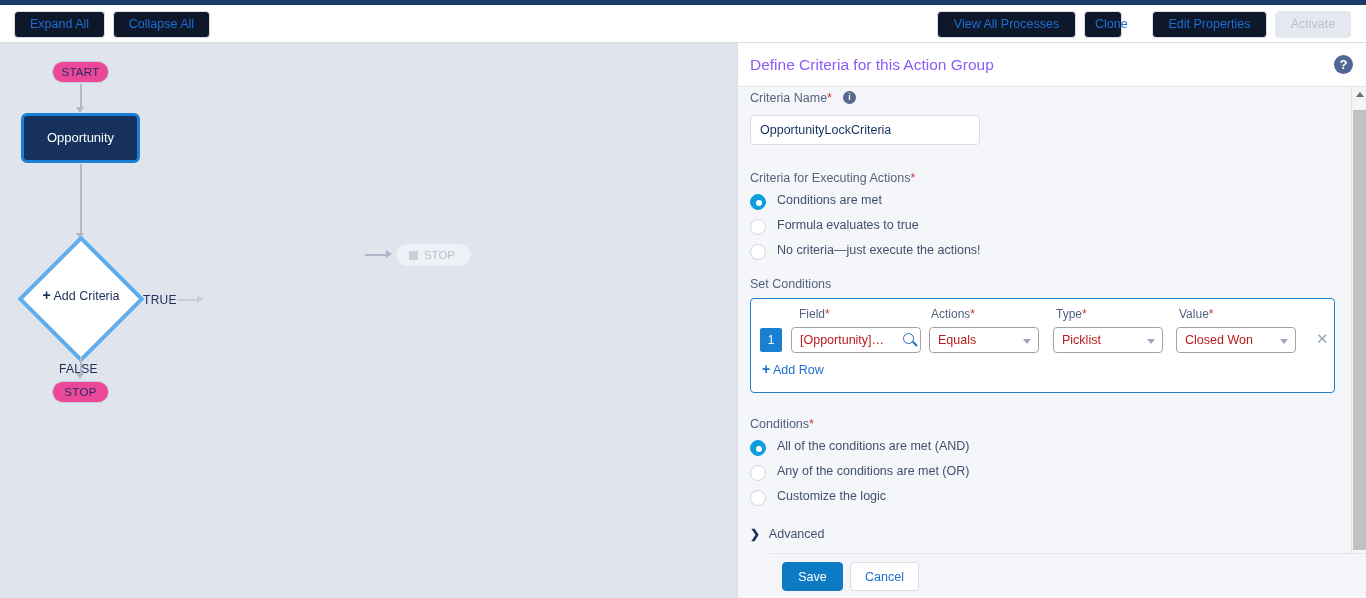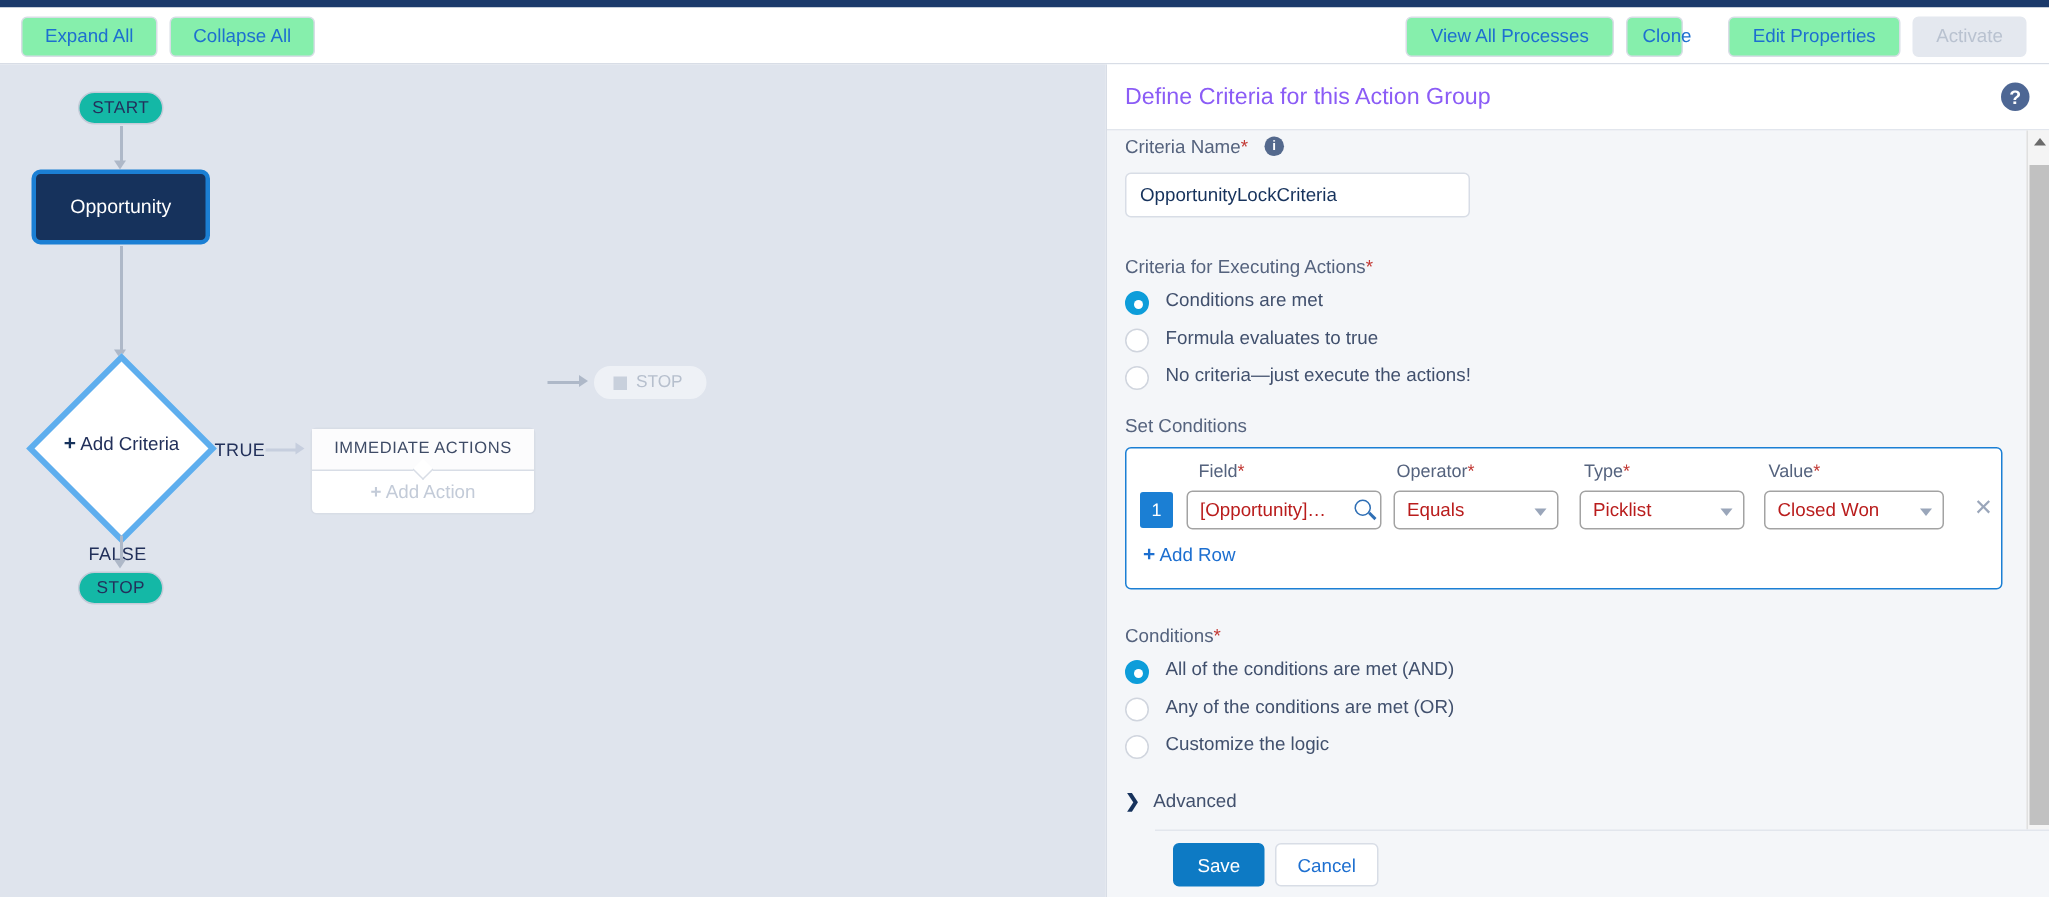--- a/index.html
+++ b/index.html
@@ -22,21 +22,21 @@
   .toolbar {
     position: absolute; left: 0; top: 5px; width: 1366px; height: 38px;
     background: #ffffff;
     border-bottom: 1px solid #d8dde6;
   }
   .btn {
     position: absolute; top: 6px;
     height: 27px;
     border: 1px solid #d8dde6;
     border-radius: 4px;
-    background: #86efac;
+    background: #0f172a;
     color: #1d6fd0;
     font-size: 12.5px;
     font-family: "Liberation Sans", sans-serif;
     line-height: 25px;
     text-align: center;
     padding: 0 10px;
     cursor: pointer;
     white-space: nowrap;
   }
   .btn.disabled {
@@ -55,21 +55,21 @@
   .canvas {
     position: absolute; left: 0; top: 43px;
     width: 737px; height: 555px;
     background: #dfe4ed;
     overflow: hidden;
   }
 
   
   .pill {
     position: absolute;
-    background: #14b8a6;
+    background: #ec4899;
     border: 1px solid #c4cbd8;
     border-radius: 13px;
     height: 22px;
     line-height: 20px;
     text-align: center;
     font-size: 11.5px;
     color: #23305c;
     letter-spacing: .3px;
   }
   #node-start { left: 52px; top: 18px; width: 57px; }
@@ -493,27 +493,20 @@
         <span>Add Criteria</span>
       </div>
     </div>
 
     <div class="branch-label" id="label-true">TRUE</div>
     <div class="branch-label" id="label-false">FALSE</div>
 
     <div class="conn-h light" id="ch1"></div>
     <div class="arrow-r light" id="ah1"></div>
 
-    <div id="node-actions">
-      <div class="hdr">IMMEDIATE ACTIONS</div>
-      <div class="body">
-        <span class="plus">+</span>
-        <span>Add Action</span>
-      </div>
-    </div>
 
     <div class="conn-h" id="ch2"></div>
     <div class="arrow-r" id="ah2"></div>
 
     <div id="node-stop-right">
       <span class="sq"></span>
       <span>STOP</span>
     </div>
 
     <div class="conn-v" id="c3b"></div>
@@ -555,21 +548,21 @@
         <span class="radio-label">No criteria—just execute the actions!</span>
       </div>
 
       <div class="field-label" id="lbl-set-conditions">Set Conditions</div>
 
       <div id="conditions-box">
         <div class="col-head" id="ch-field">
           <span>Field</span><span class="req">*</span>
         </div>
         <div class="col-head" id="ch-oper">
-          <span>Operator</span><span class="req">*</span>
+          <span>Actions</span><span class="req">*</span>
         </div>
         <div class="col-head" id="ch-type">
           <span>Type</span><span class="req">*</span>
         </div>
         <div class="col-head" id="ch-value">
           <span>Value</span><span class="req">*</span>
         </div>
 
         <div id="row-num">1</div>
 

